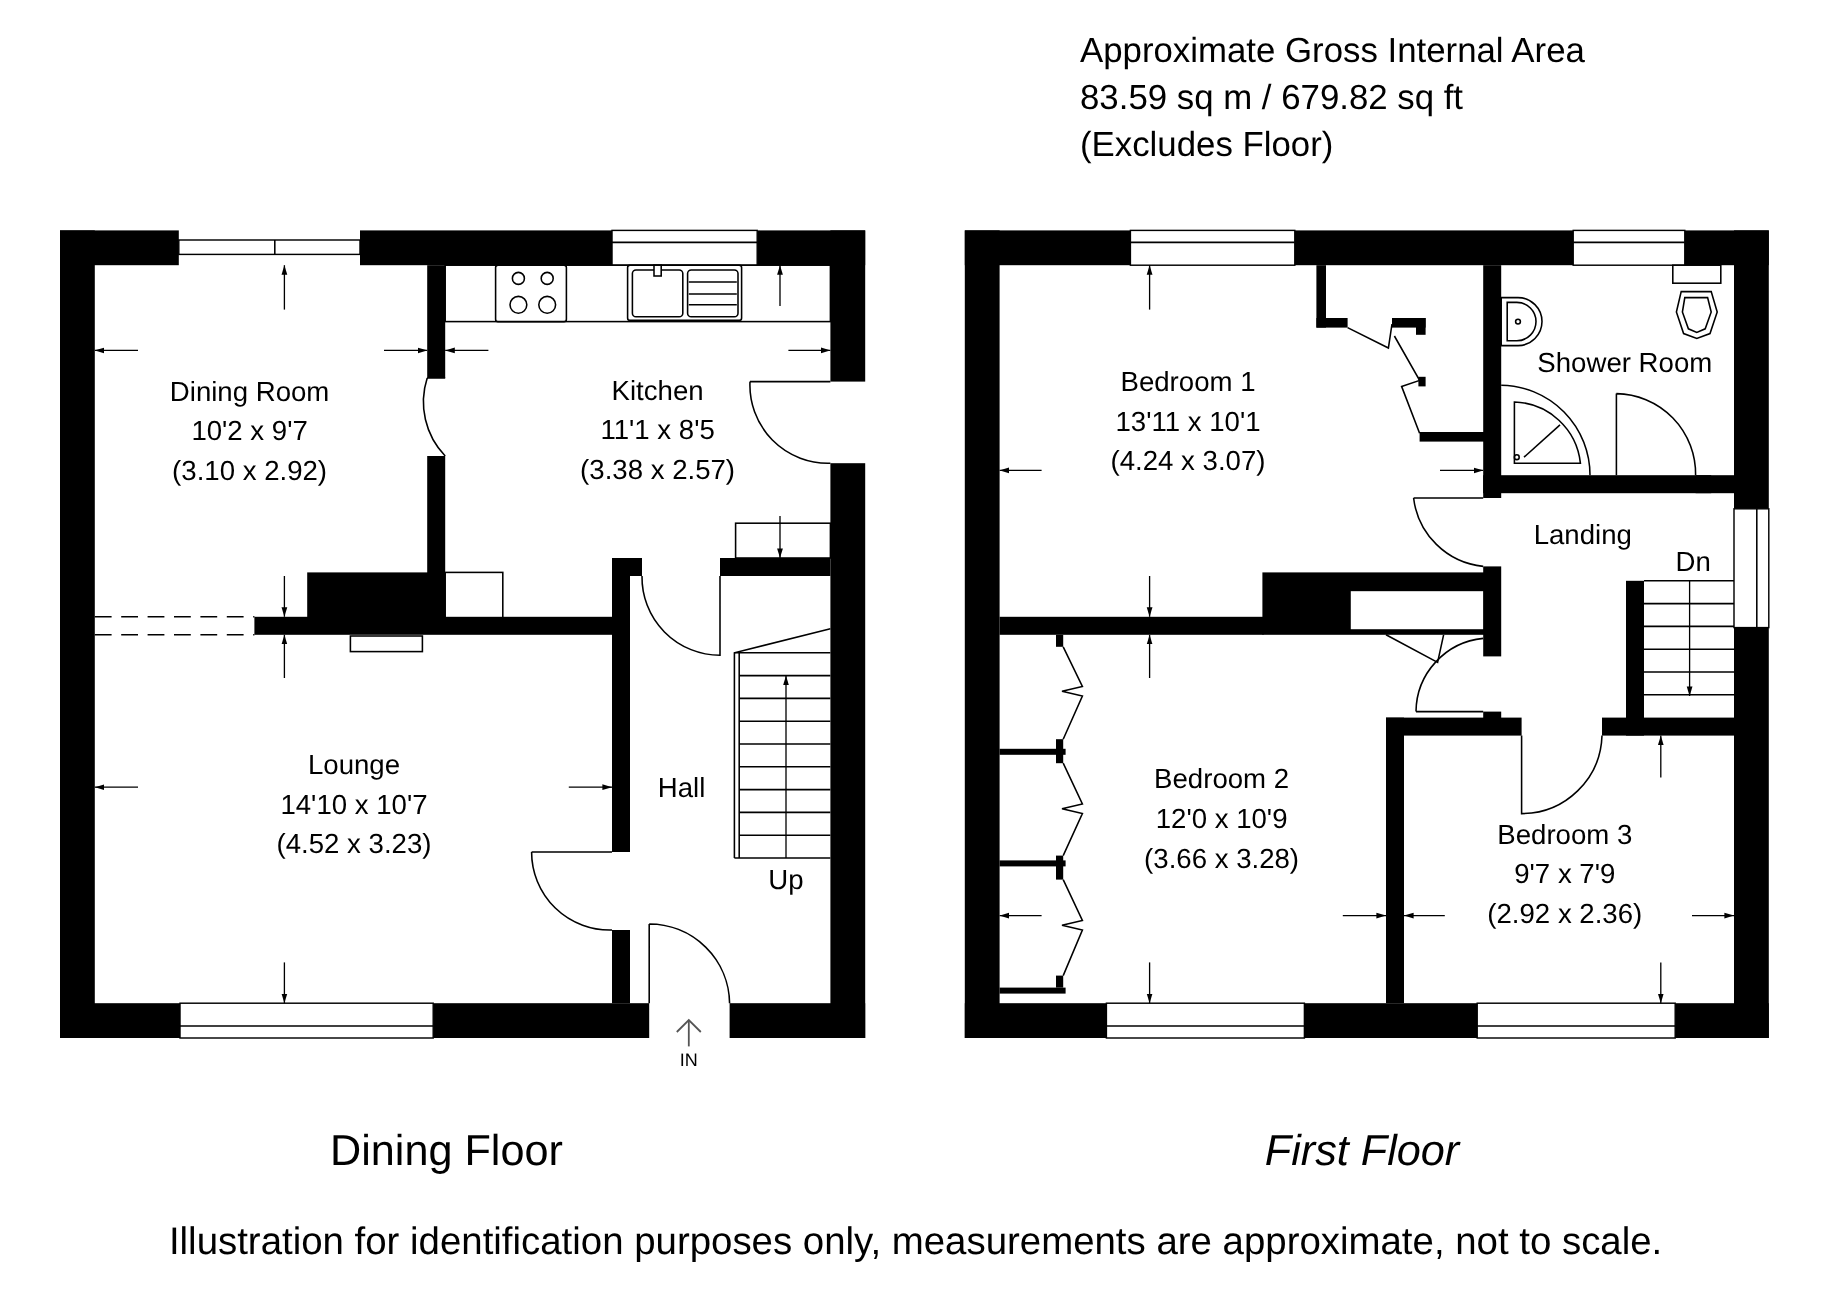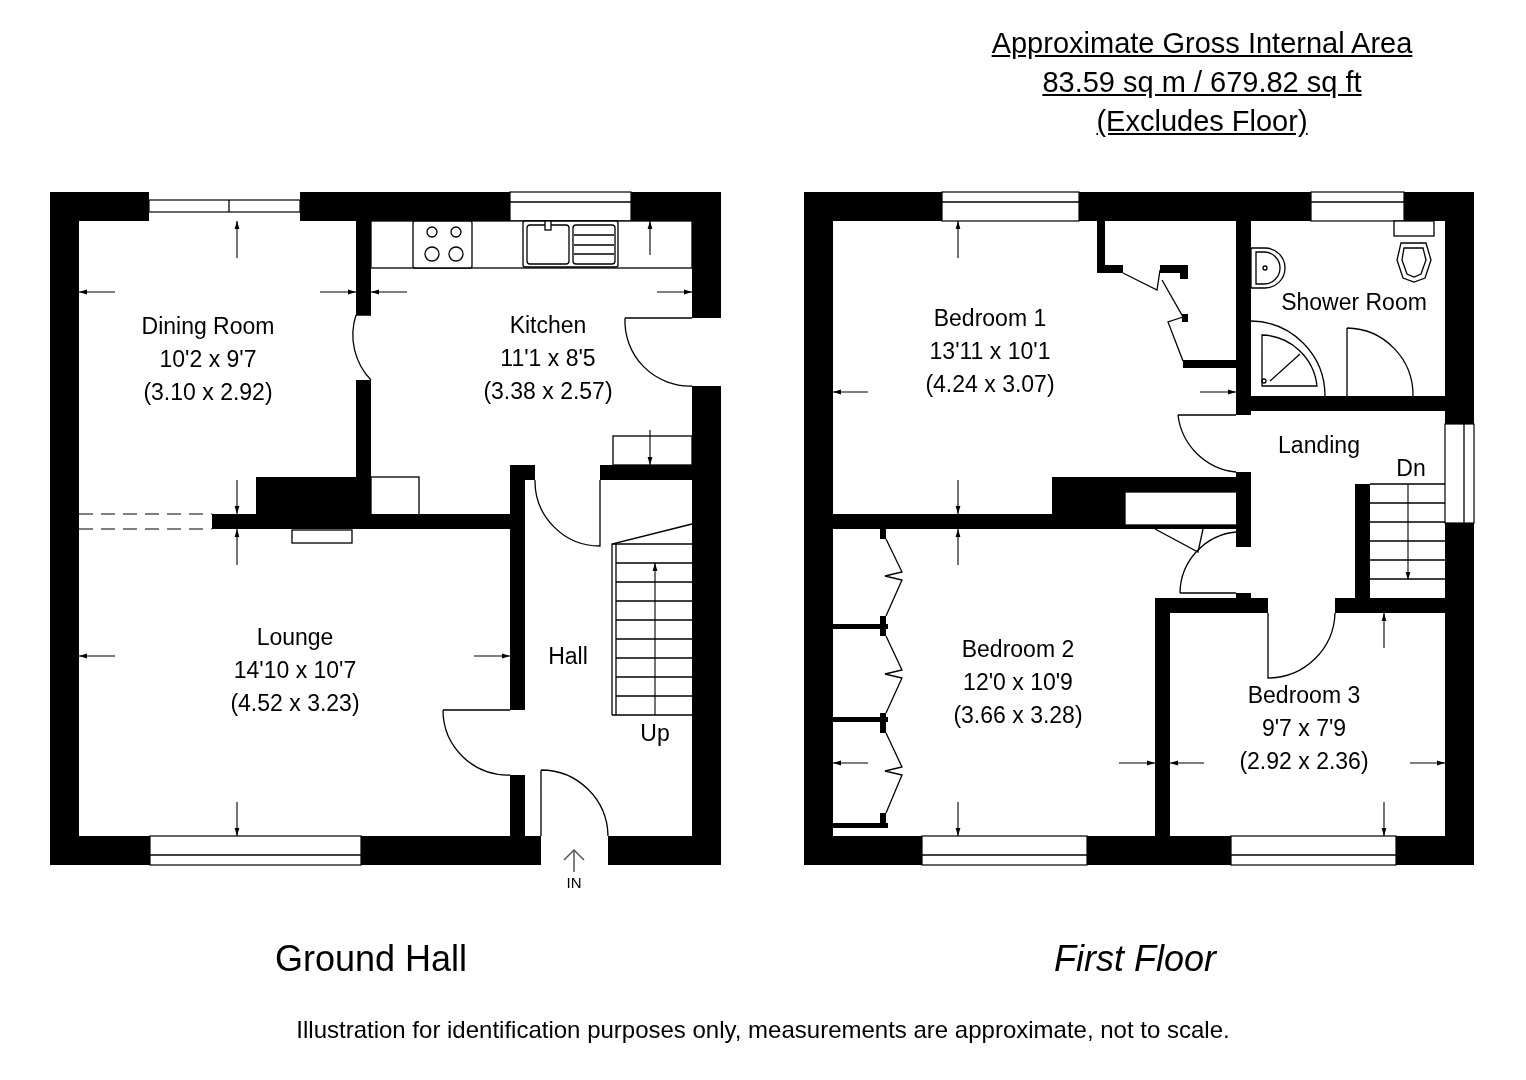--- a/index.html
+++ b/index.html
@@ -1,28 +1,28 @@
 <!DOCTYPE html>
 <html><head>
   <meta charset="utf-8">
   <style>
     html, body { margin: 0; padding: 0; background: #ffffff; }
     body { width: 1526px; height: 1080px; position: relative; overflow: hidden; font-family: "Liberation Sans", sans-serif; color: #000; }
-    .header { position: absolute; left: 900px; top: 24px; width: 604px; text-align: center; font-size: 29px; line-height: 39px; text-decoration: underline; }
+    .header { position: absolute; left: 900px; top: 24px; width: 604px; text-align: left; font-size: 29px; line-height: 39px; }
     .header div { white-space: nowrap; }
     svg.plan { position: absolute; left: 0; top: 0; }
     .wall { fill: #000; }
     .thin { fill: none; stroke: #000; stroke-width: 1.3; }
     .thin-w { fill: #fff; stroke: #000; stroke-width: 1.3; }
     .win { fill: #fff; stroke: #000; stroke-width: 1.2; }
     .dash { fill: none; stroke: #000; stroke-width: 1.2; stroke-dasharray: 14 8; }
     .arrow-line { stroke: #000; stroke-width: 1.1; }
     .room-label { font-family: "Liberation Sans", sans-serif; font-size: 23px; fill: #000; text-anchor: middle; }
     .floor-label { position: absolute; top: 938px; font-size: 36px; white-space: nowrap; }
-    .footer { position: absolute; left: 0; width: 1526px; top: 1016px; text-align: center; font-size: 24px; white-space: nowrap; }
+    .footer { position: absolute; left: 0; width: 1526px; top: 1016px; text-align: center; font-size: 32px; white-space: nowrap; }
   </style>
 </head>
 <body>
 
 <div class="header">
   <div>Approximate Gross Internal Area</div>
   <div>83.59 sq m / 679.82 sq ft</div>
   <div>(Excludes Floor)</div>
 </div>
 
@@ -277,16 +277,16 @@
     <text class="room-label" x="1018" y="657"><tspan>Bedroom 2</tspan></text>
     <text class="room-label" x="1018" y="690"><tspan>12'0 x 10'9</tspan></text>
     <text class="room-label" x="1018" y="723"><tspan>(3.66 x 3.28)</tspan></text>
 
     <text class="room-label" x="1304" y="703"><tspan>Bedroom 3</tspan></text>
     <text class="room-label" x="1304" y="736"><tspan>9'7 x 7'9</tspan></text>
     <text class="room-label" x="1304" y="769"><tspan>(2.92 x 2.36)</tspan></text>
   </g>
 </svg>
 
-<div class="floor-label" style="left:275px;">Ground Hall</div>
+<div class="floor-label" style="left:275px;">Dining Floor</div>
 <div class="floor-label" style="left:1054px;font-style:italic;">First Floor</div>
 
 <div class="footer">Illustration for identification purposes only, measurements are approximate, not to scale.</div>
 
 </body></html>

